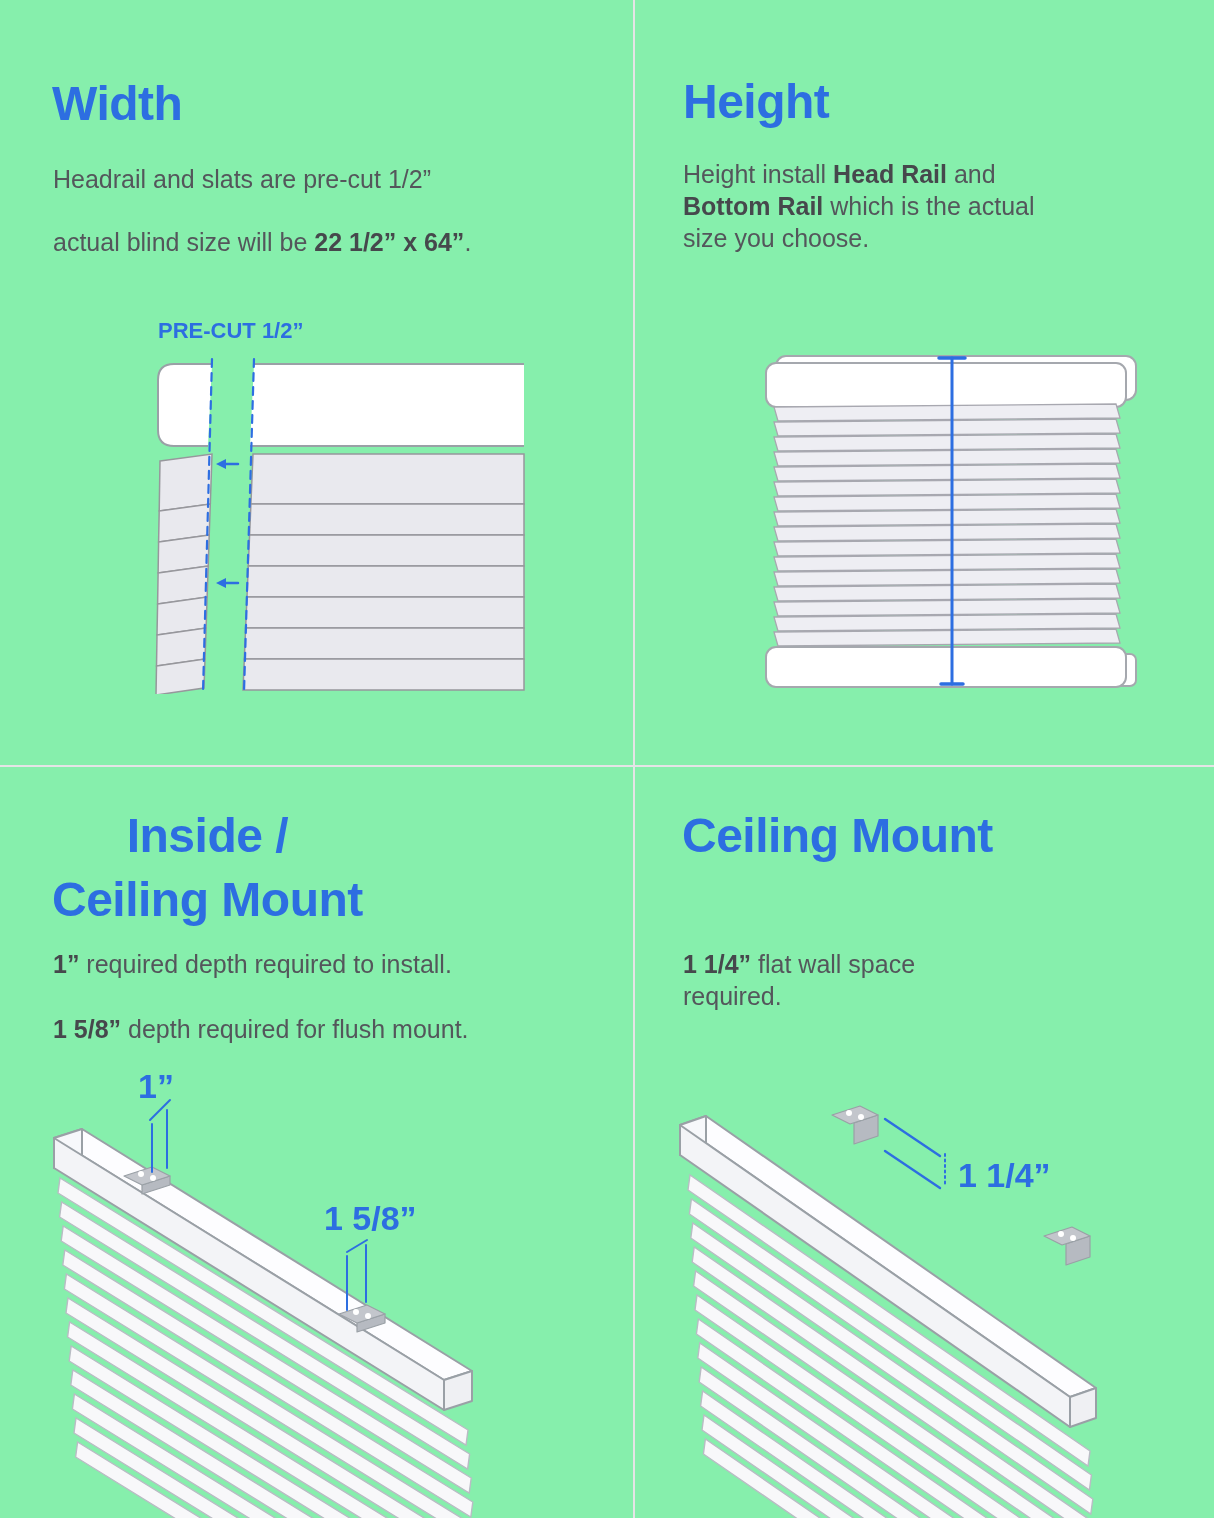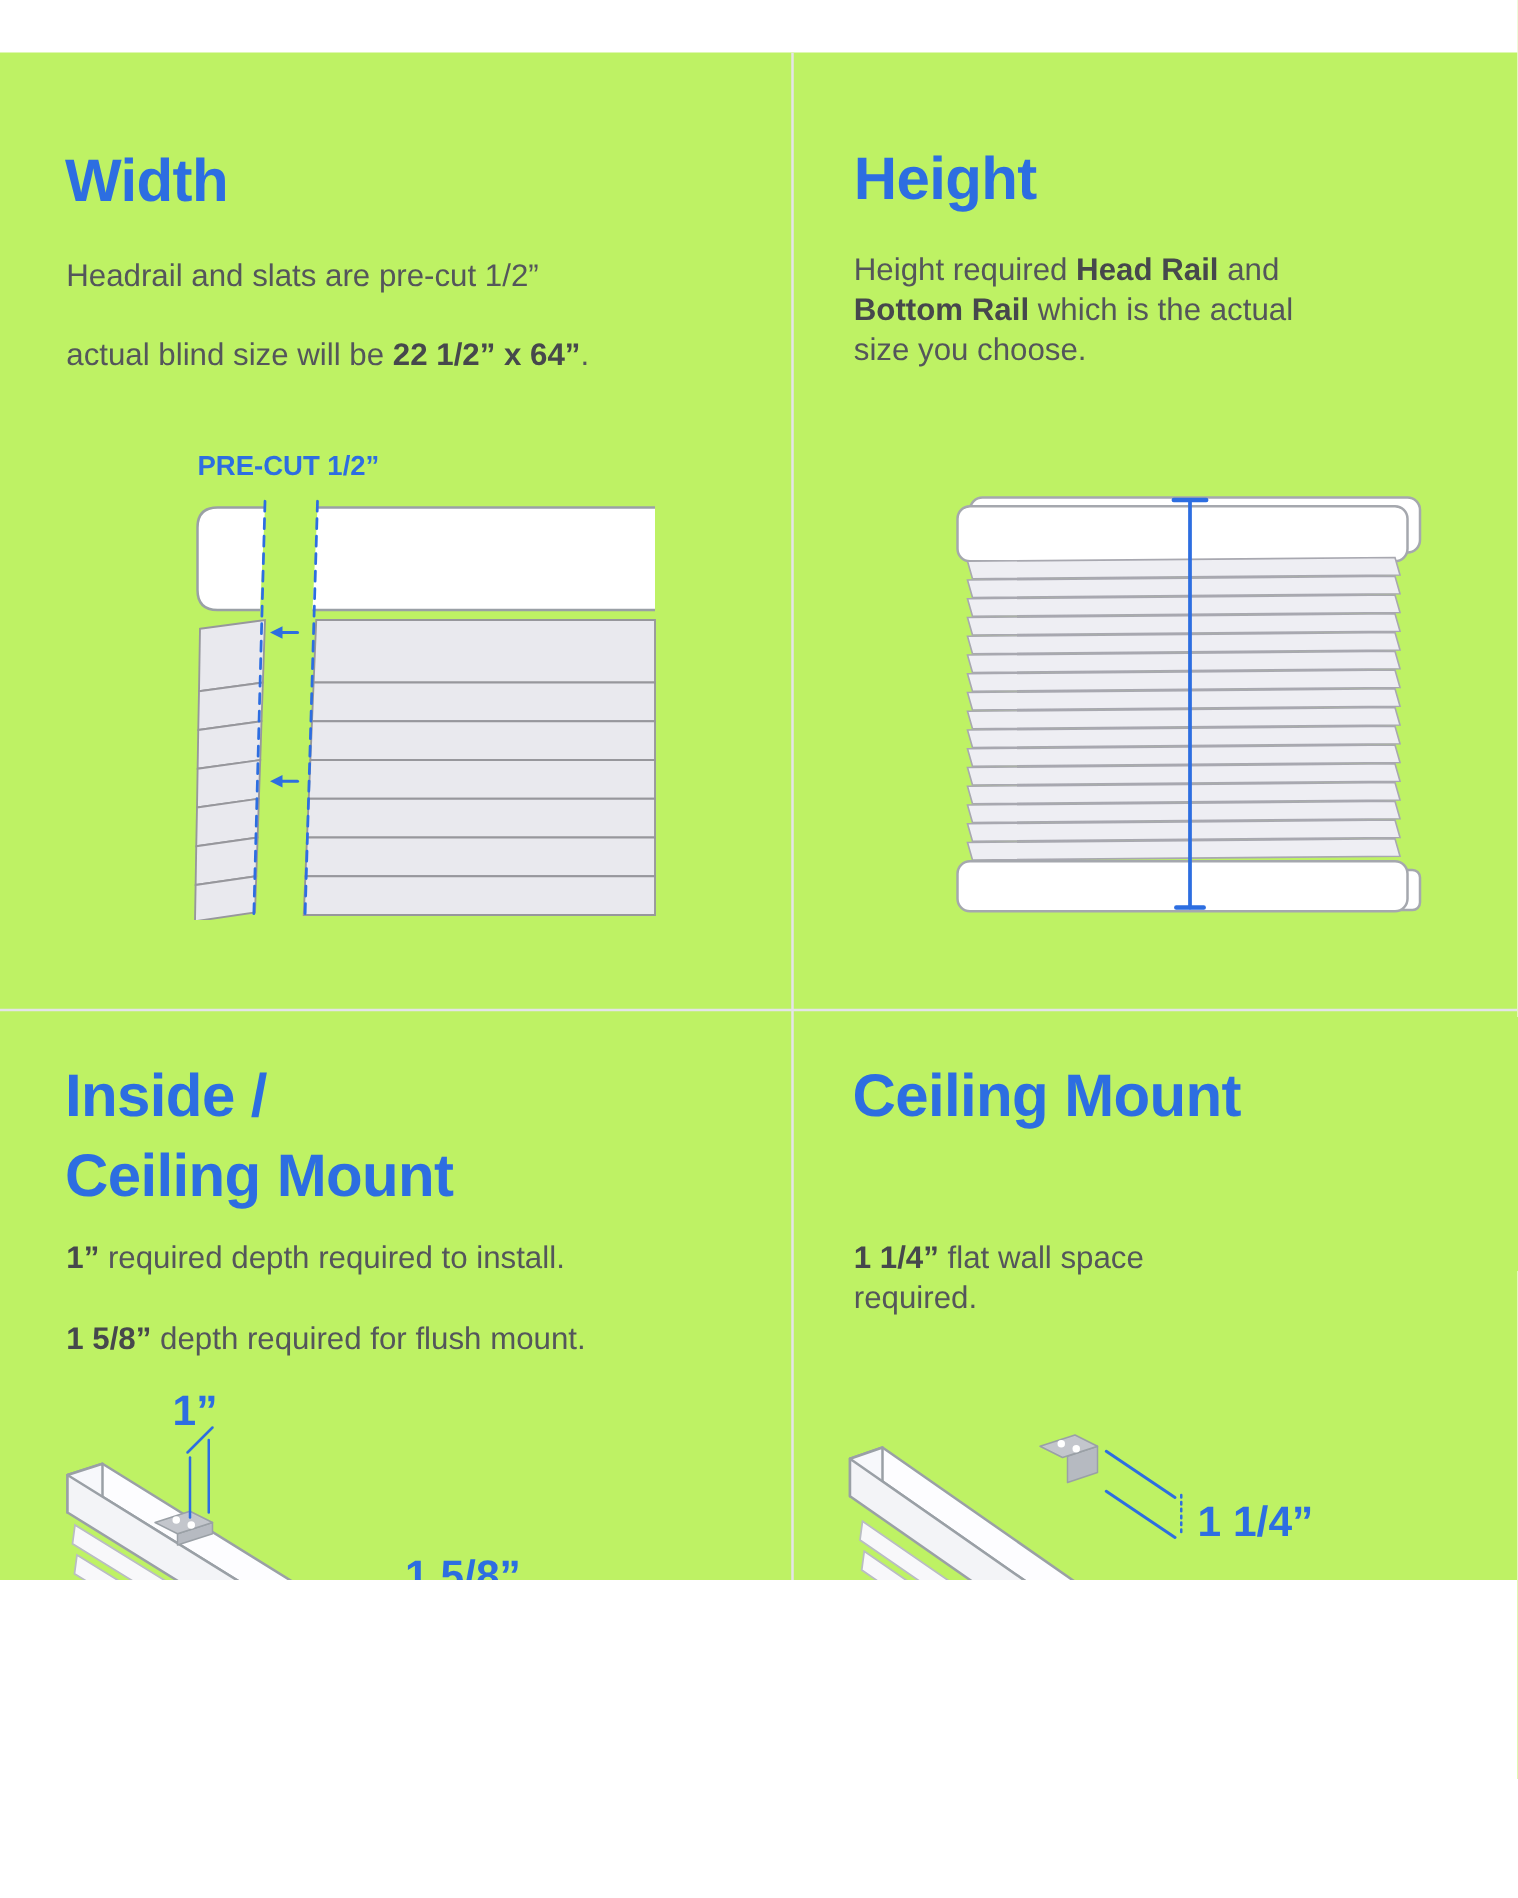--- a/index.html
+++ b/index.html
@@ -1,19 +1,19 @@
 <!DOCTYPE html>
 <html><head>
 <meta charset="utf-8">
 <style>
   * { margin:0; padding:0; box-sizing:border-box; }
   html,body { background:#fff; }
   #page {
-    position:relative; width:1214px; height:1222px; background:#bef264;
-    font-family:"Liberation Sans", sans-serif; color:#54565b; overflow:hidden;margin-top:42px;
+    position:relative; width:1214px; height:1518px; background:#86efac;
+    font-family:"Liberation Sans", sans-serif; color:#54565b; overflow:hidden;
   }
   .divider-v { position:absolute; left:633px; top:0; width:2px; height:1518px; background:#e4e4e6; }
   .divider-h { position:absolute; left:0; top:765px; width:1214px; height:2px; background:#e4e4e6; }
 
   .panel-title {
     position:absolute; color:#2d6ee1; font-size:48px; font-weight:700;
     line-height:64px; letter-spacing:-0.5px;
   }
   .body-text { position:absolute; font-size:25px; color:#54565b; line-height:33px; }
   .bd { font-weight:700; color:#46484c; }
@@ -97,21 +97,21 @@
       <g>
         <line class="blue-ln" x1="88" y1="227" x2="75" y2="227" stroke-width="2.5"></line>
         <polygon points="66,227 76,222 76,232" fill="#2d6ee1"></polygon>
       </g>
     </svg>
   </section>
 
   <section>
     <h1 class="panel-title" style="left:683px; top:70px;">Height</h1>
 
-    <div class="body-text" style="left:683px; top:158px; width:400px; line-height:32px;"><span>Height required </span><b class="bd">Head Rail</b><span> and </span><b class="bd">Bottom Rail</b><span> which is the actual size you choose.</span></div>
+    <div class="body-text" style="left:683px; top:158px; width:400px; line-height:32px;"><span>Height install </span><b class="bd">Head Rail</b><span> and </span><b class="bd">Bottom Rail</b><span> which is the actual size you choose.</span></div>
 
     <svg style="left:762px; top:354px;" width="378" height="340" viewBox="0 0 378 340">
 
       <g>
         <rect class="railB" x="14" y="2" width="360" height="44" rx="10"></rect>
         <rect class="railB" x="4" y="9" width="360" height="44" rx="10"></rect>
       </g>
 
       <g>
         <polygon class="slatB" points="12,53 354,50 358,64 16,67"></polygon>
@@ -139,21 +139,21 @@
 
       <g>
         <line class="blue-ln" x1="177" y1="4" x2="203" y2="4" stroke-width="3.5"></line>
         <line class="blue-ln" x1="190" y1="4" x2="190" y2="330" stroke-width="3"></line>
         <line class="blue-ln" x1="179" y1="330" x2="201" y2="330" stroke-width="3.5"></line>
       </g>
     </svg>
   </section>
 
   <section>
-    <div class="panel-title" style="left:52px; top:804px;">
+    <div class="panel-title" style="left:52px; top:804px;text-align:center;">
       <div>Inside /</div>
       <div>Ceiling Mount</div>
     </div>
 
     <div class="body-text" style="left:53px; top:948px;"><b class="bd">1”</b><span> required depth required to install.</span></div>
 
     <div class="body-text" style="left:53px; top:1013px;"><b class="bd">1 5/8”</b><span> depth required for flush mount.</span></div>
 
     <svg style="left:36px; top:1068px;" width="576" height="450" viewBox="0 0 576 450">
 

